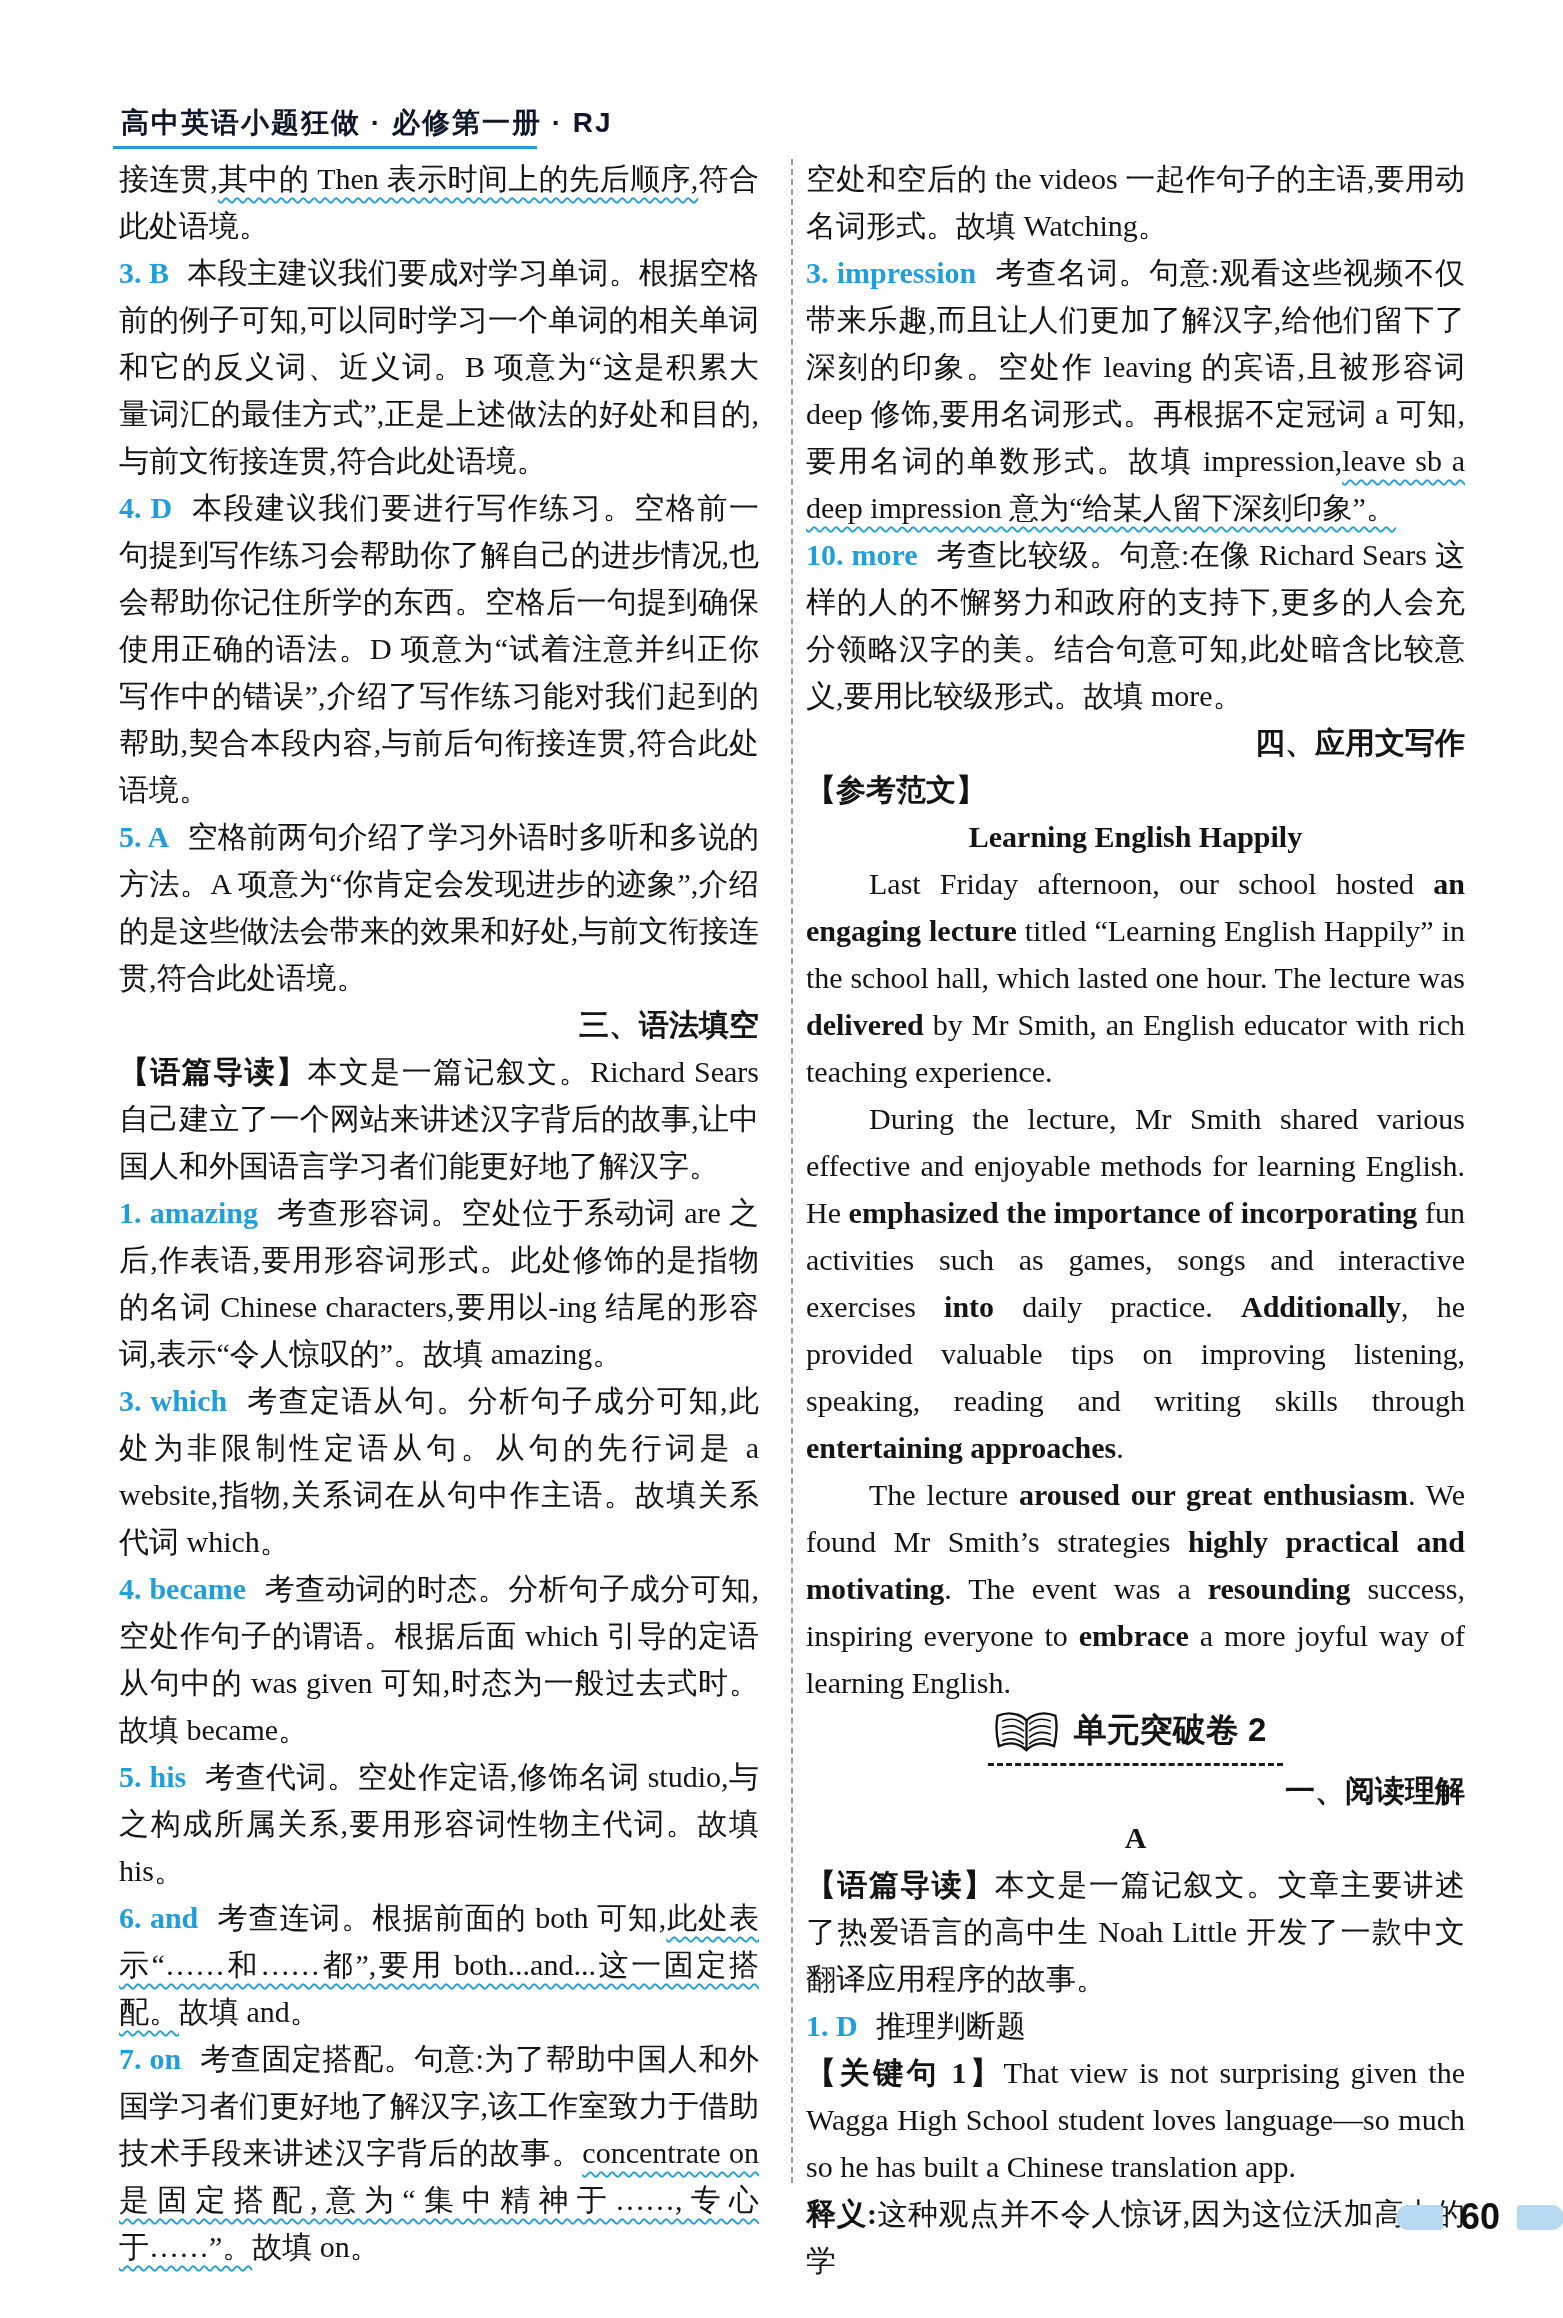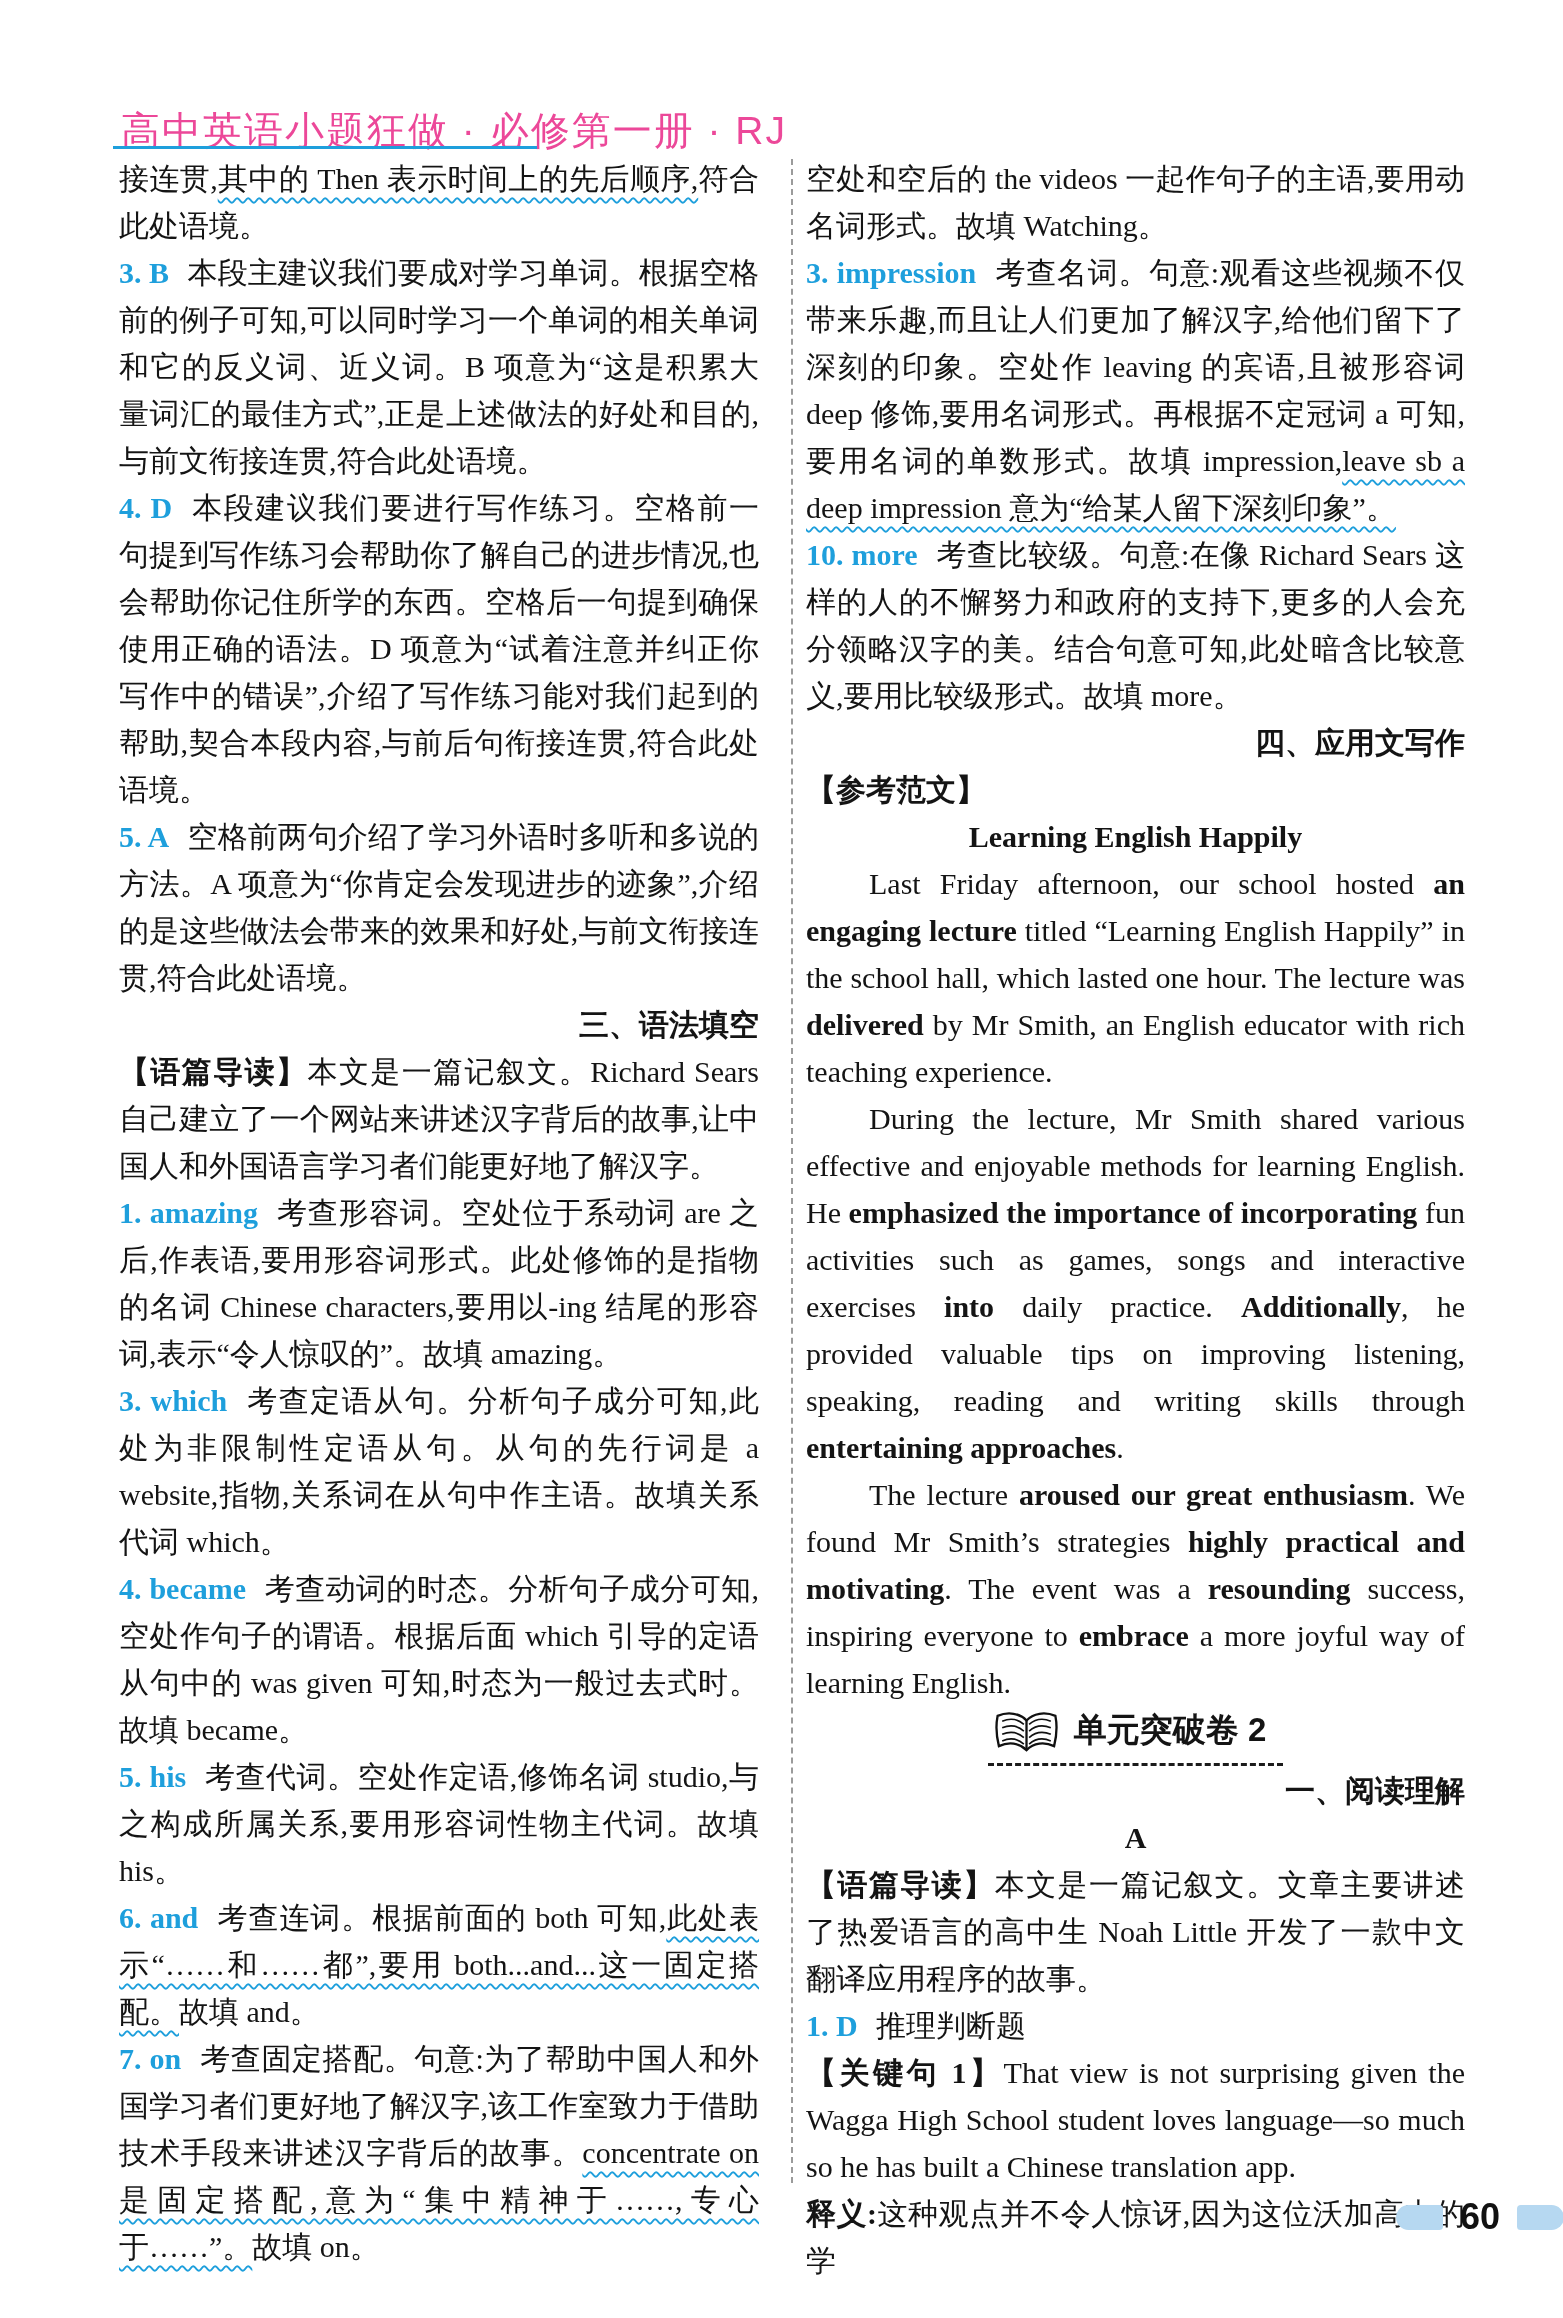--- a/index.html
+++ b/index.html
@@ -4,21 +4,21 @@
 <style>
   html,body{margin:0;padding:0;}
   body{
     width:1564px;height:2319px;background:#ffffff;position:relative;
     font-family:"Liberation Serif","DejaVu Serif",serif;color:#141414;
     -webkit-font-smoothing:antialiased;
   }
   .brand{
     position:absolute;left:121px;top:104px;
     font-family:"Liberation Sans","DejaVu Sans",sans-serif;
-    font-weight:normal;font-size:39px;letter-spacing:2px;color:#ec4899;white-space:nowrap;
+    font-weight:bold;font-size:28px;letter-spacing:2px;color:#0f172a;white-space:nowrap;
   }
   .brand-underline{position:absolute;left:113px;top:146px;width:424px;height:2.6px;background:#1e9fdc;}
   .divider{position:absolute;left:791px;top:159px;height:2024px;width:0;border-left:2px dashed #9b9b9b;}
   .col{position:absolute;top:155px;font-size:30px;line-height:47px;text-align:justify;}
   .col-left{left:119px;width:640px;}
   .col-right{left:806px;width:659px;}
   p.para{margin:0;padding:0;}
   .hei{font-family:Liberation Serif, serif;font-weight:bold;text-align:right;}
   .num{color:#1e9fdc;font-weight:bold;margin-right:18.4px;white-space:nowrap;}
   .b{font-weight:bold;}

